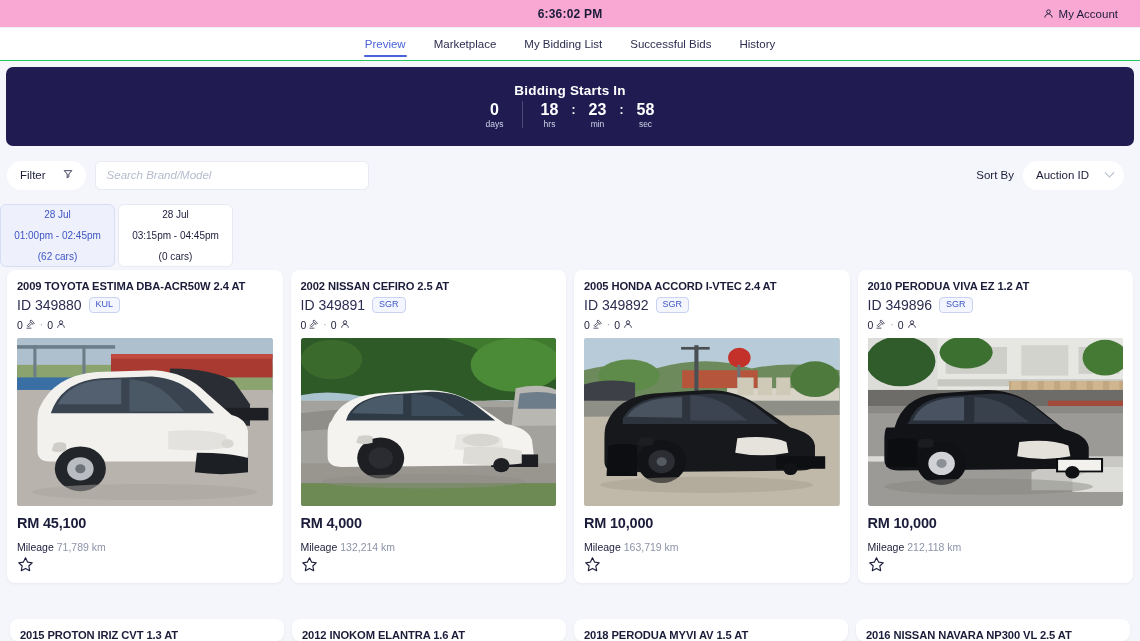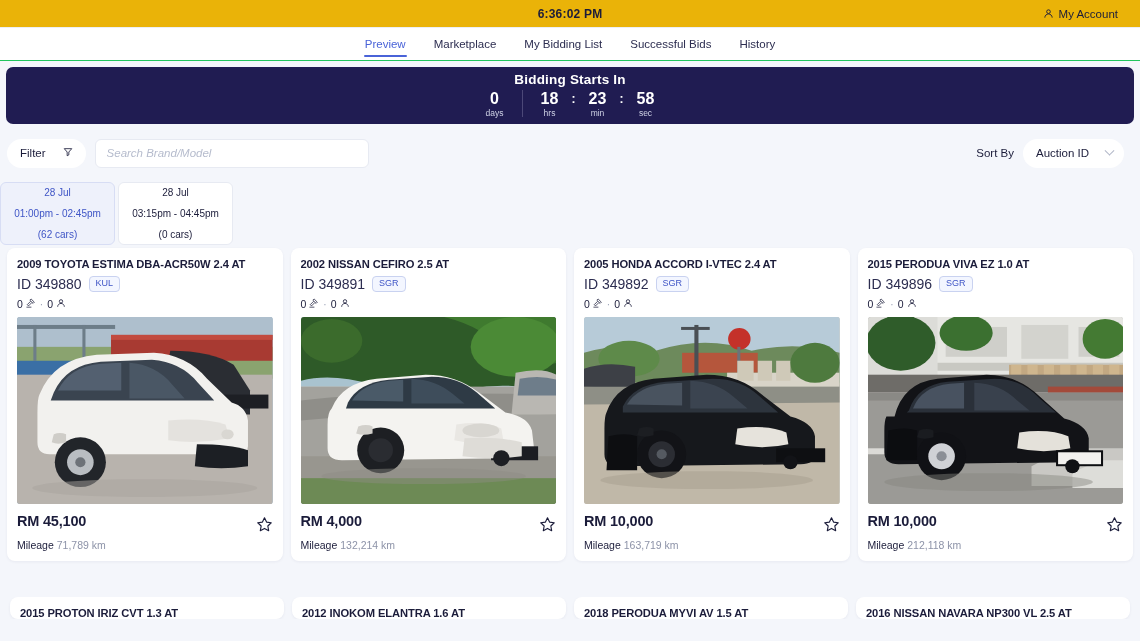--- a/index.html
+++ b/index.html
@@ -7,21 +7,21 @@
     width: 1140px; height: 641px;
     font-family: "Liberation Sans", sans-serif;
     background: #f4f6fb;
     overflow: hidden;
     color: #1b1c3a;
   }
 
   
   .topbar {
     height: 28px;
-    background: #eab308;
+    background: #f9a8d4;
     display: flex;
     align-items: center;
     justify-content: center;
     position: relative;
     border-bottom: 1px solid #eceff5;
   }
   .clock {
     font-size: 12px;
     font-weight: bold;
     color: #1b1c3a;
@@ -61,21 +61,21 @@
     height: 2px; border-radius: 2px;
     background: #4a63d8;
   }
 
   
   .banner-wrap {
     padding: 6px 3px 0 3px;
     background: #f4f6fb;
   }
   .banner {
-    height: 57px;
+    height: 79px;
     background: #201c52;
     border-radius: 7px;
     margin: 0 3px;
     display: flex;
     flex-direction: column;
     align-items: center;
     justify-content: center;
     color: #ffffff;
   }
   .banner-title {
@@ -258,20 +258,21 @@
     position: relative;
     background: #cfd6dd;
   }
   .photo svg { display: block; width: 100%; height: 100%; }
 
   .card-foot {
     margin-top: 9px;
     display: flex;
     align-items: flex-start;
     justify-content: space-between;
+    flex-direction: column;
   }
   .price {
     font-size: 14.5px;
     font-weight: bold;
     color: #1b1c3a;
     line-height: 17px;
     letter-spacing: -.2px;
   }
   .mileage {
     font-size: 10.5px;
@@ -606,21 +607,21 @@
       </div>
       <span class="star">
         <svg width="17" height="17" viewBox="0 0 24 24" fill="none" stroke="#1b1c3a" stroke-width="1.6" stroke-linejoin="round">
           <path d="M12 2.5l2.9 6.1 6.6.9-4.8 4.6 1.2 6.6-5.9-3.2-5.9 3.2 1.2-6.6L2.5 9.5l6.6-.9z"></path>
         </svg>
       </span>
     </div>
   </div>
 
   <div class="card">
-    <div class="card-title">2015 PERODUA VIVA EZ 1.0 AT</div>
+    <div class="card-title">2010 PERODUA VIVA EZ 1.2 AT</div>
     <div class="card-meta">
       <span class="card-id">ID 349896</span>
       <span class="loc-badge">SGR</span>
     </div>
     <div class="card-stats">
       <span class="stat">
         <span>0</span>
         <span>
           <svg width="10" height="10" viewBox="0 0 24 24" fill="none" stroke="#1b1c3a" stroke-width="1.8" stroke-linecap="round">
             <path d="M13 3l7 7-3 3-7-7z"></path>

